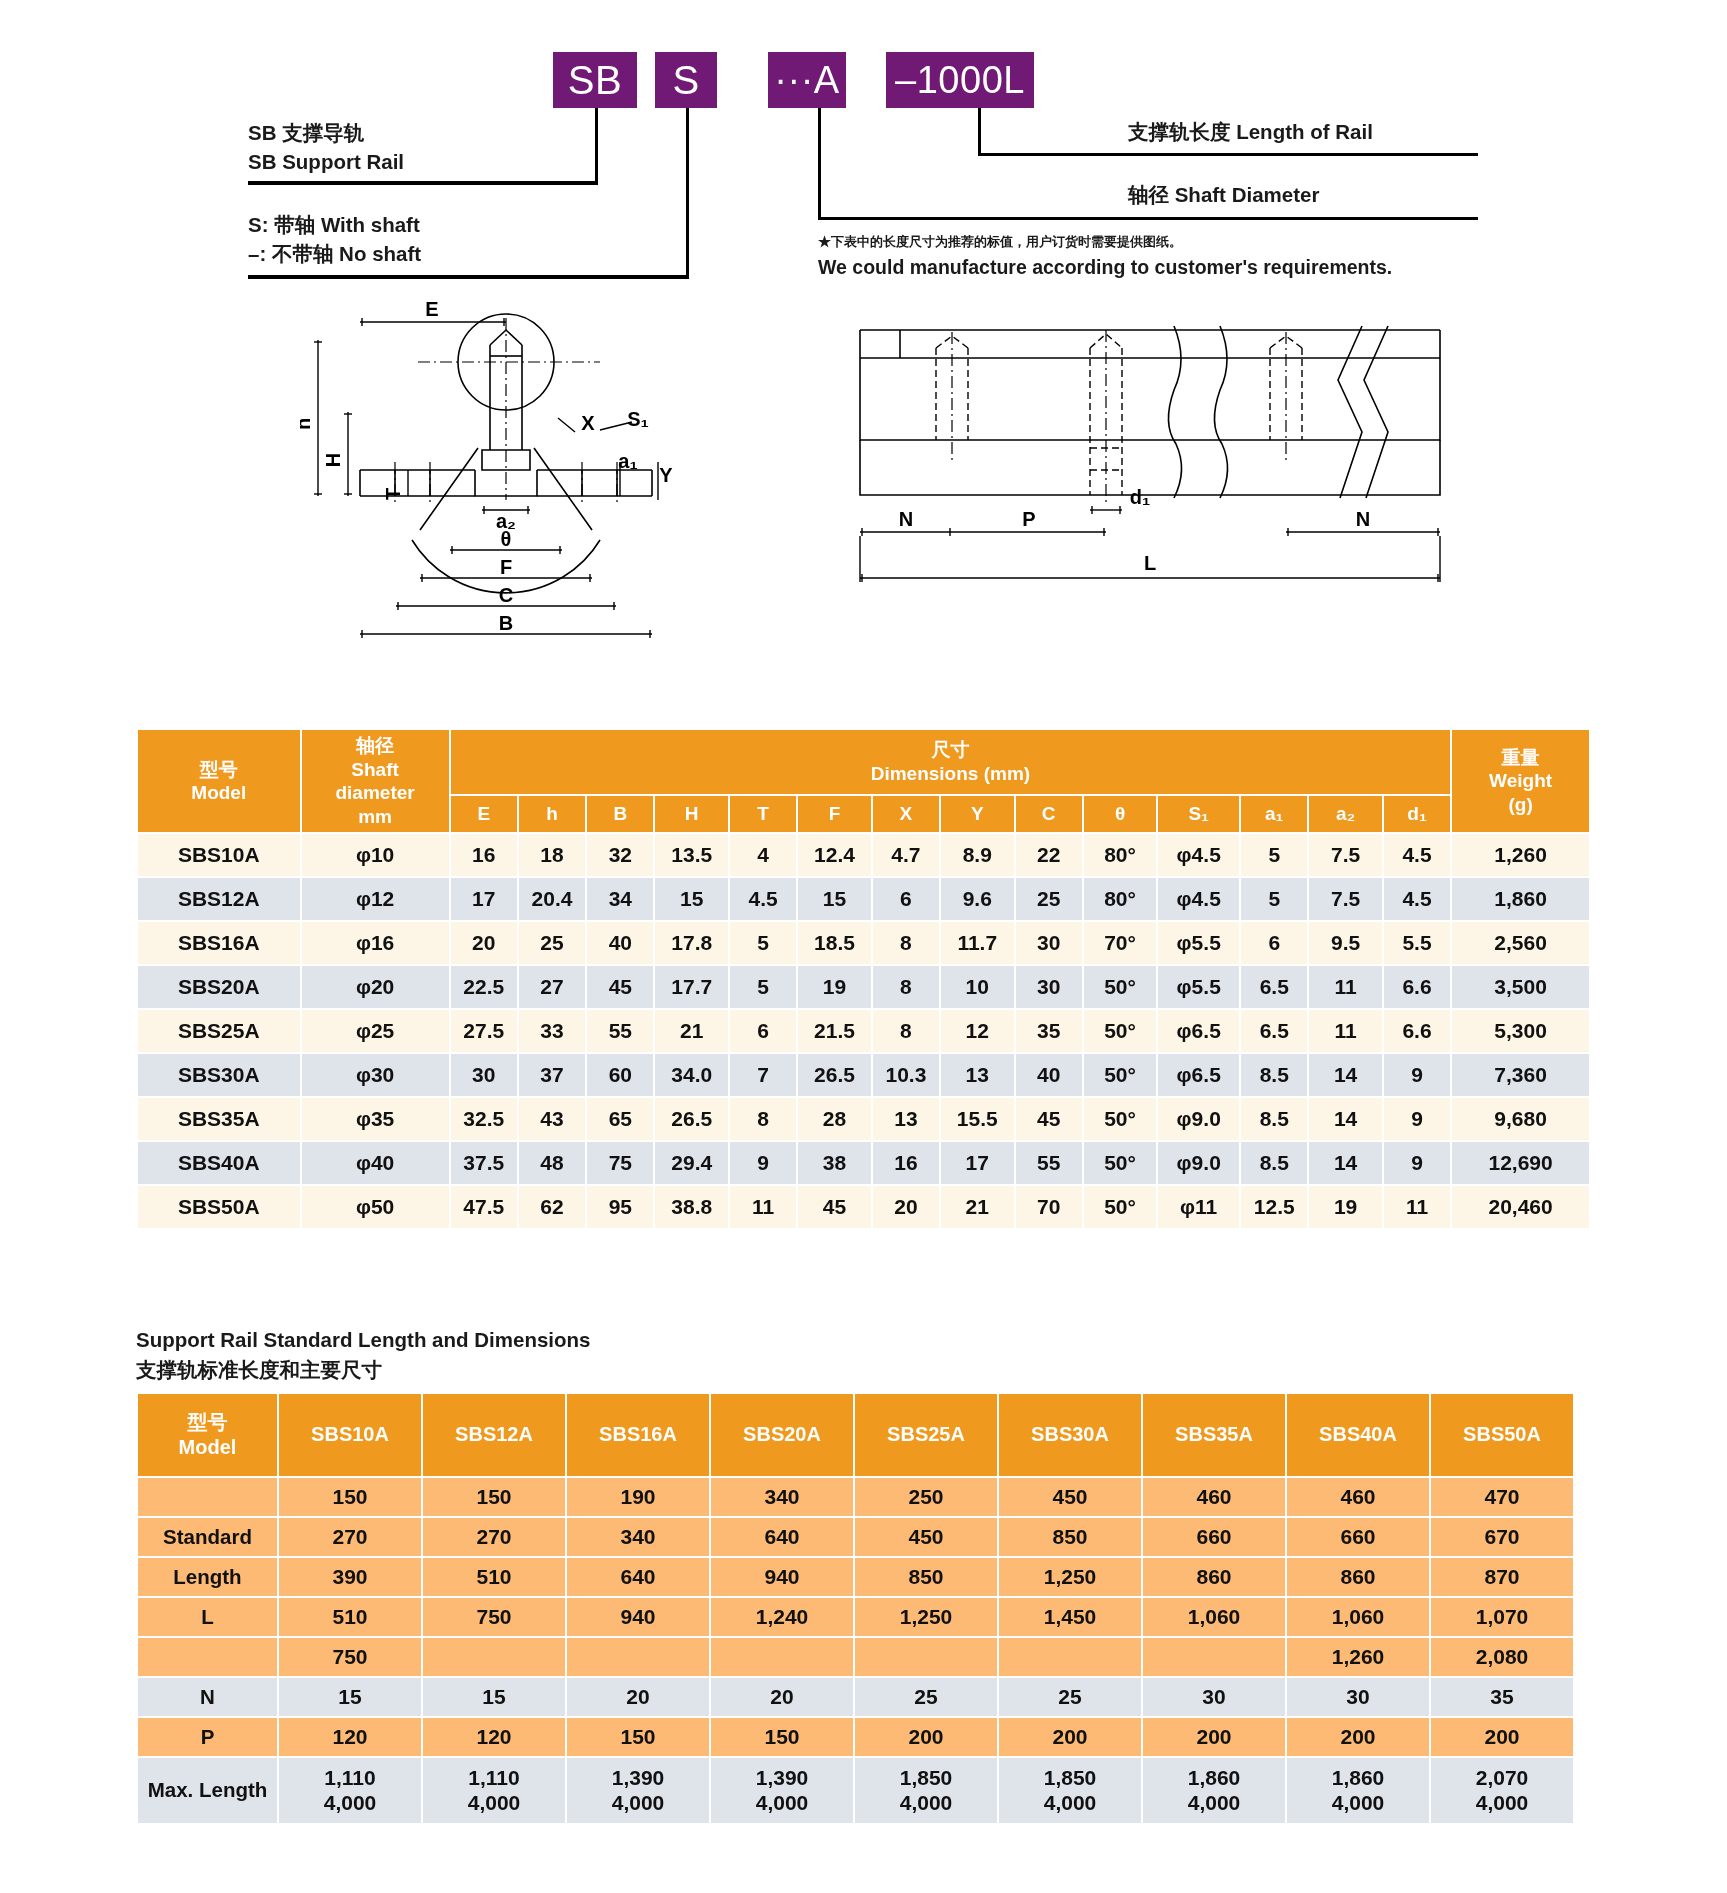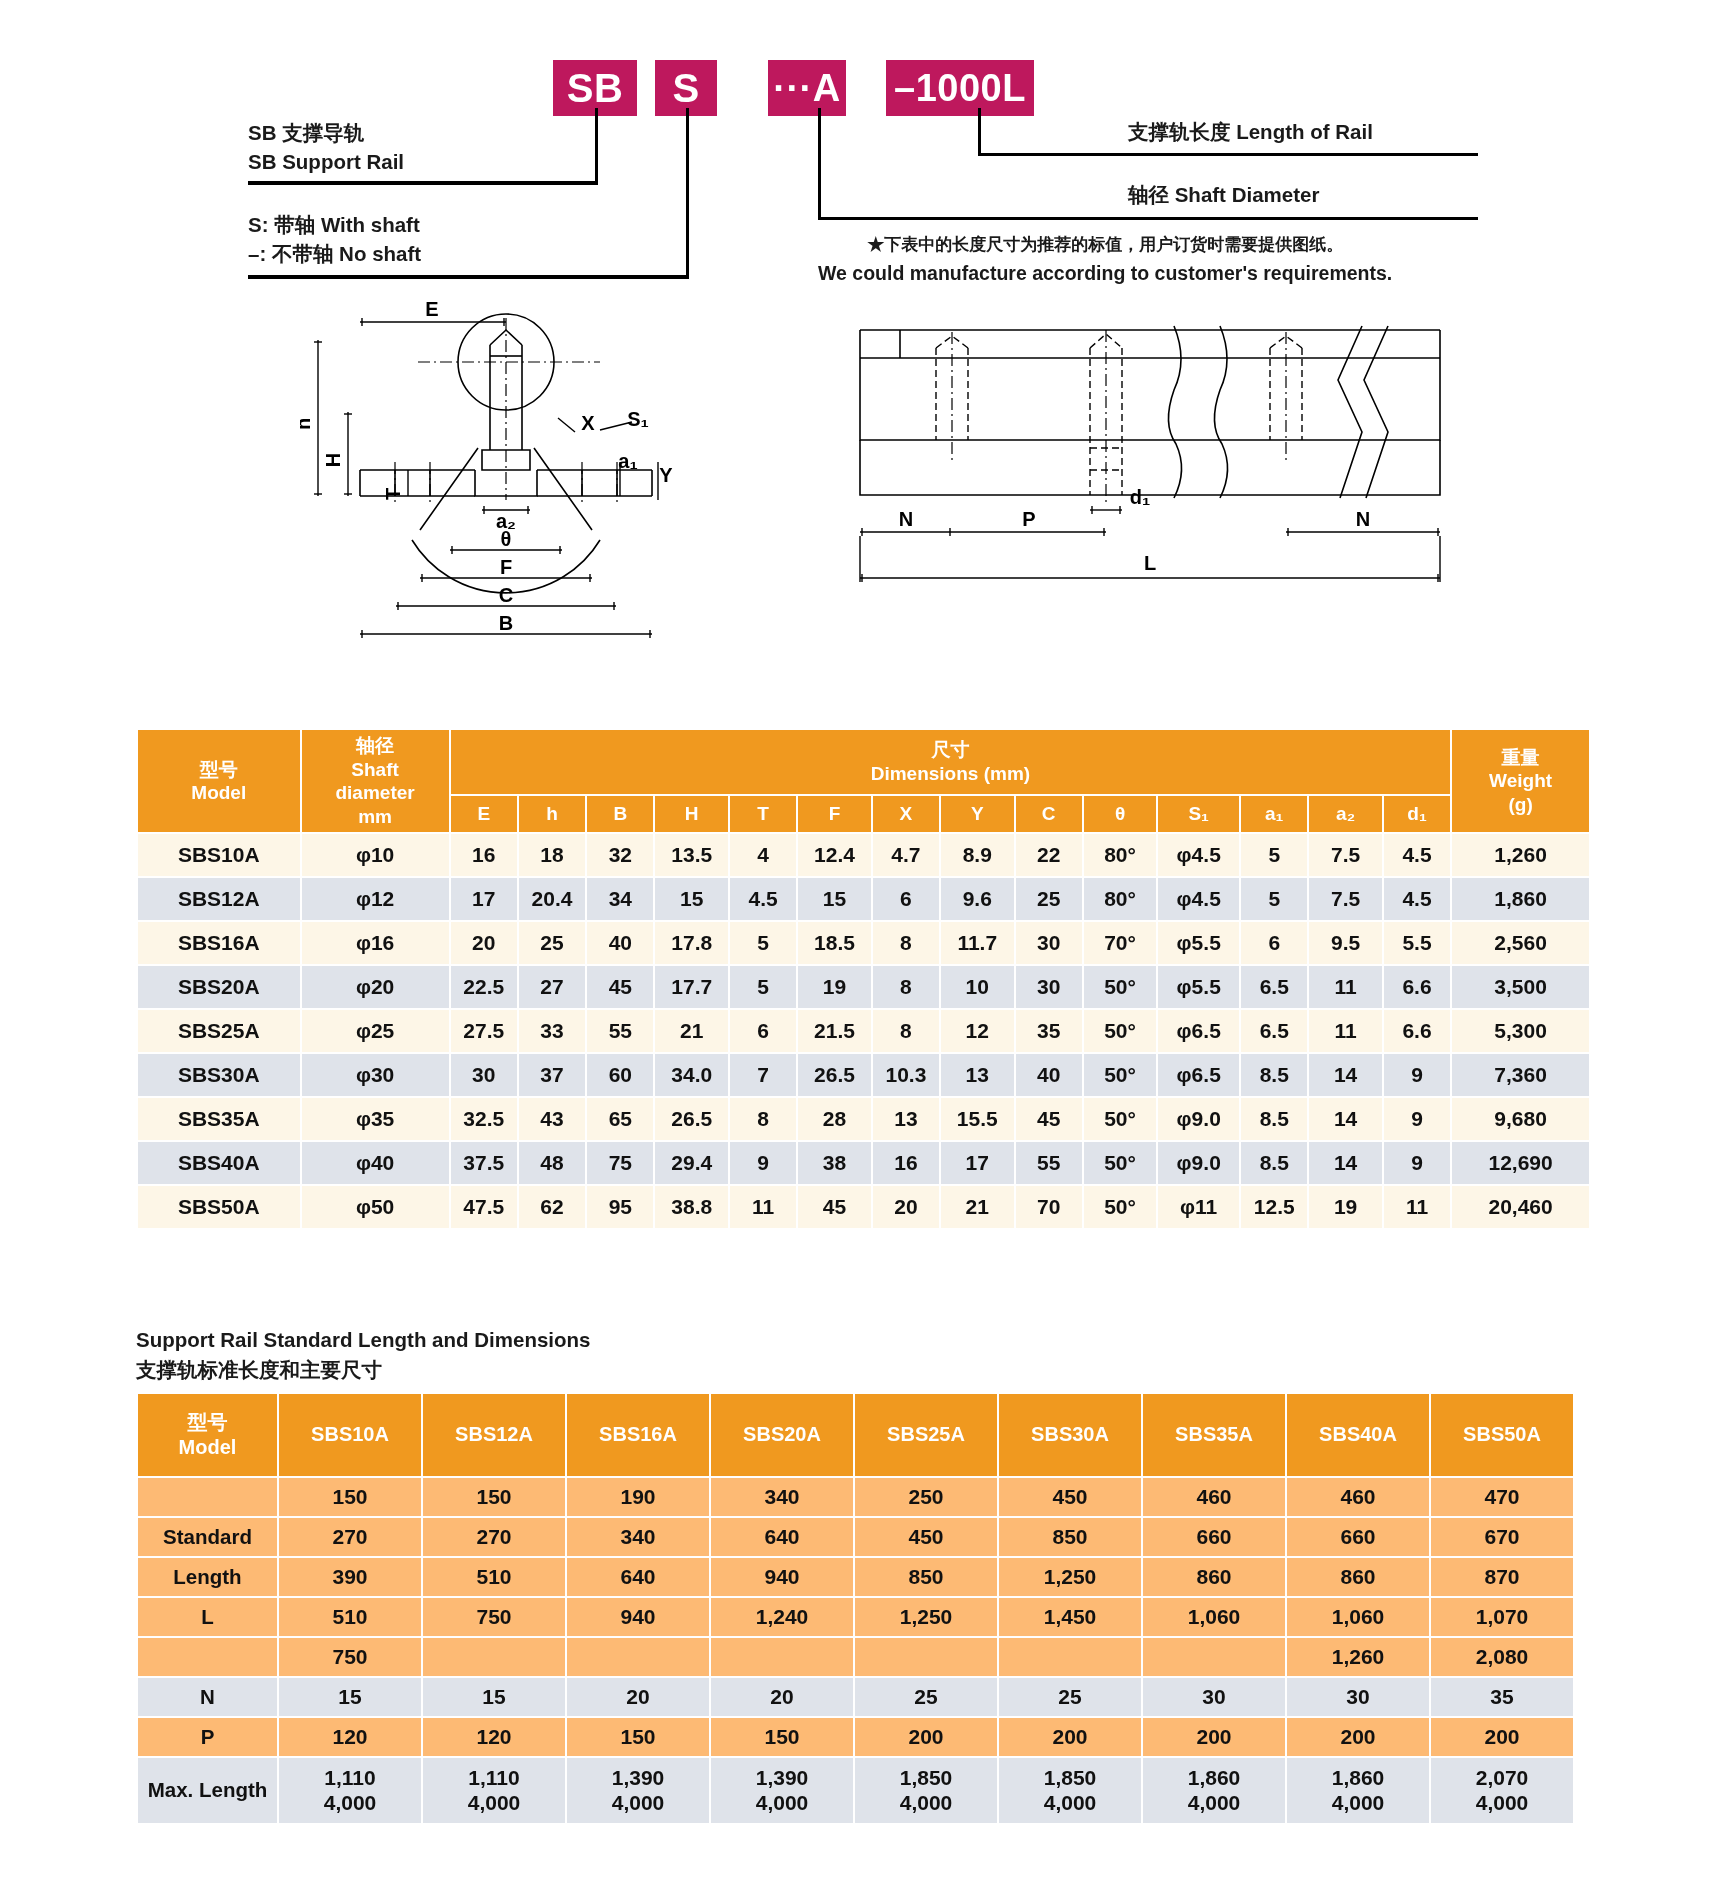--- a/index.html
+++ b/index.html
@@ -12,42 +12,41 @@
     color: #1a1a1a;
     position: relative;
     overflow: hidden;
   }
 
   
   .code-section { position: relative; height: 300px; }
 
   .code-box {
     position: absolute;
-    background: #be185d;
+    background: #701a75;
     color: #ffffff;
-    font-weight: bold;
+    font-weight: normal;
     display: flex;
     align-items: center;
     justify-content: center;
     letter-spacing: 0.5px;
-    margin-top: 8px;
   }
   #box-sb   { left: 553px; top: 52px;  width: 84px;  height: 56px; font-size: 40px; }
   #box-s    { left: 655px; top: 52px;  width: 62px;  height: 56px; font-size: 40px; }
   #box-a    { left: 768px; top: 52px;  width: 78px;  height: 56px; font-size: 38px; }
   #box-len  { left: 886px; top: 52px;  width: 148px; height: 56px; font-size: 38px; }
 
   .lbl { position: absolute; font-size: 20.5px; font-weight: bold; line-height: 1.42; white-space: nowrap; }
   #lbl-sb    { left: 248px; top: 118px; }
   #lbl-shaftopt { left: 248px; top: 210px; }
   #lbl-length { left: 1128px; top: 117px; }
   #lbl-diam   { left: 1128px; top: 180px; }
 
   .note { position: absolute; left: 818px; top: 232px; font-size: 20px; font-weight: bold; line-height: 1.55; white-space: nowrap; }
-  .note .zh { font-size: 17px; text-align: center; }
+  .note .zh { font-size: 13px; }
   .note .en { font-weight: bold; font-size: 19.5px; }
 
   .ln { position: absolute; background: #000; }
 
   
   .draw-wrap { position: absolute; }
   #draw-left  { left: 300px;  top: 300px; }
   #draw-right { left: 840px;  top: 320px; }
 
   

